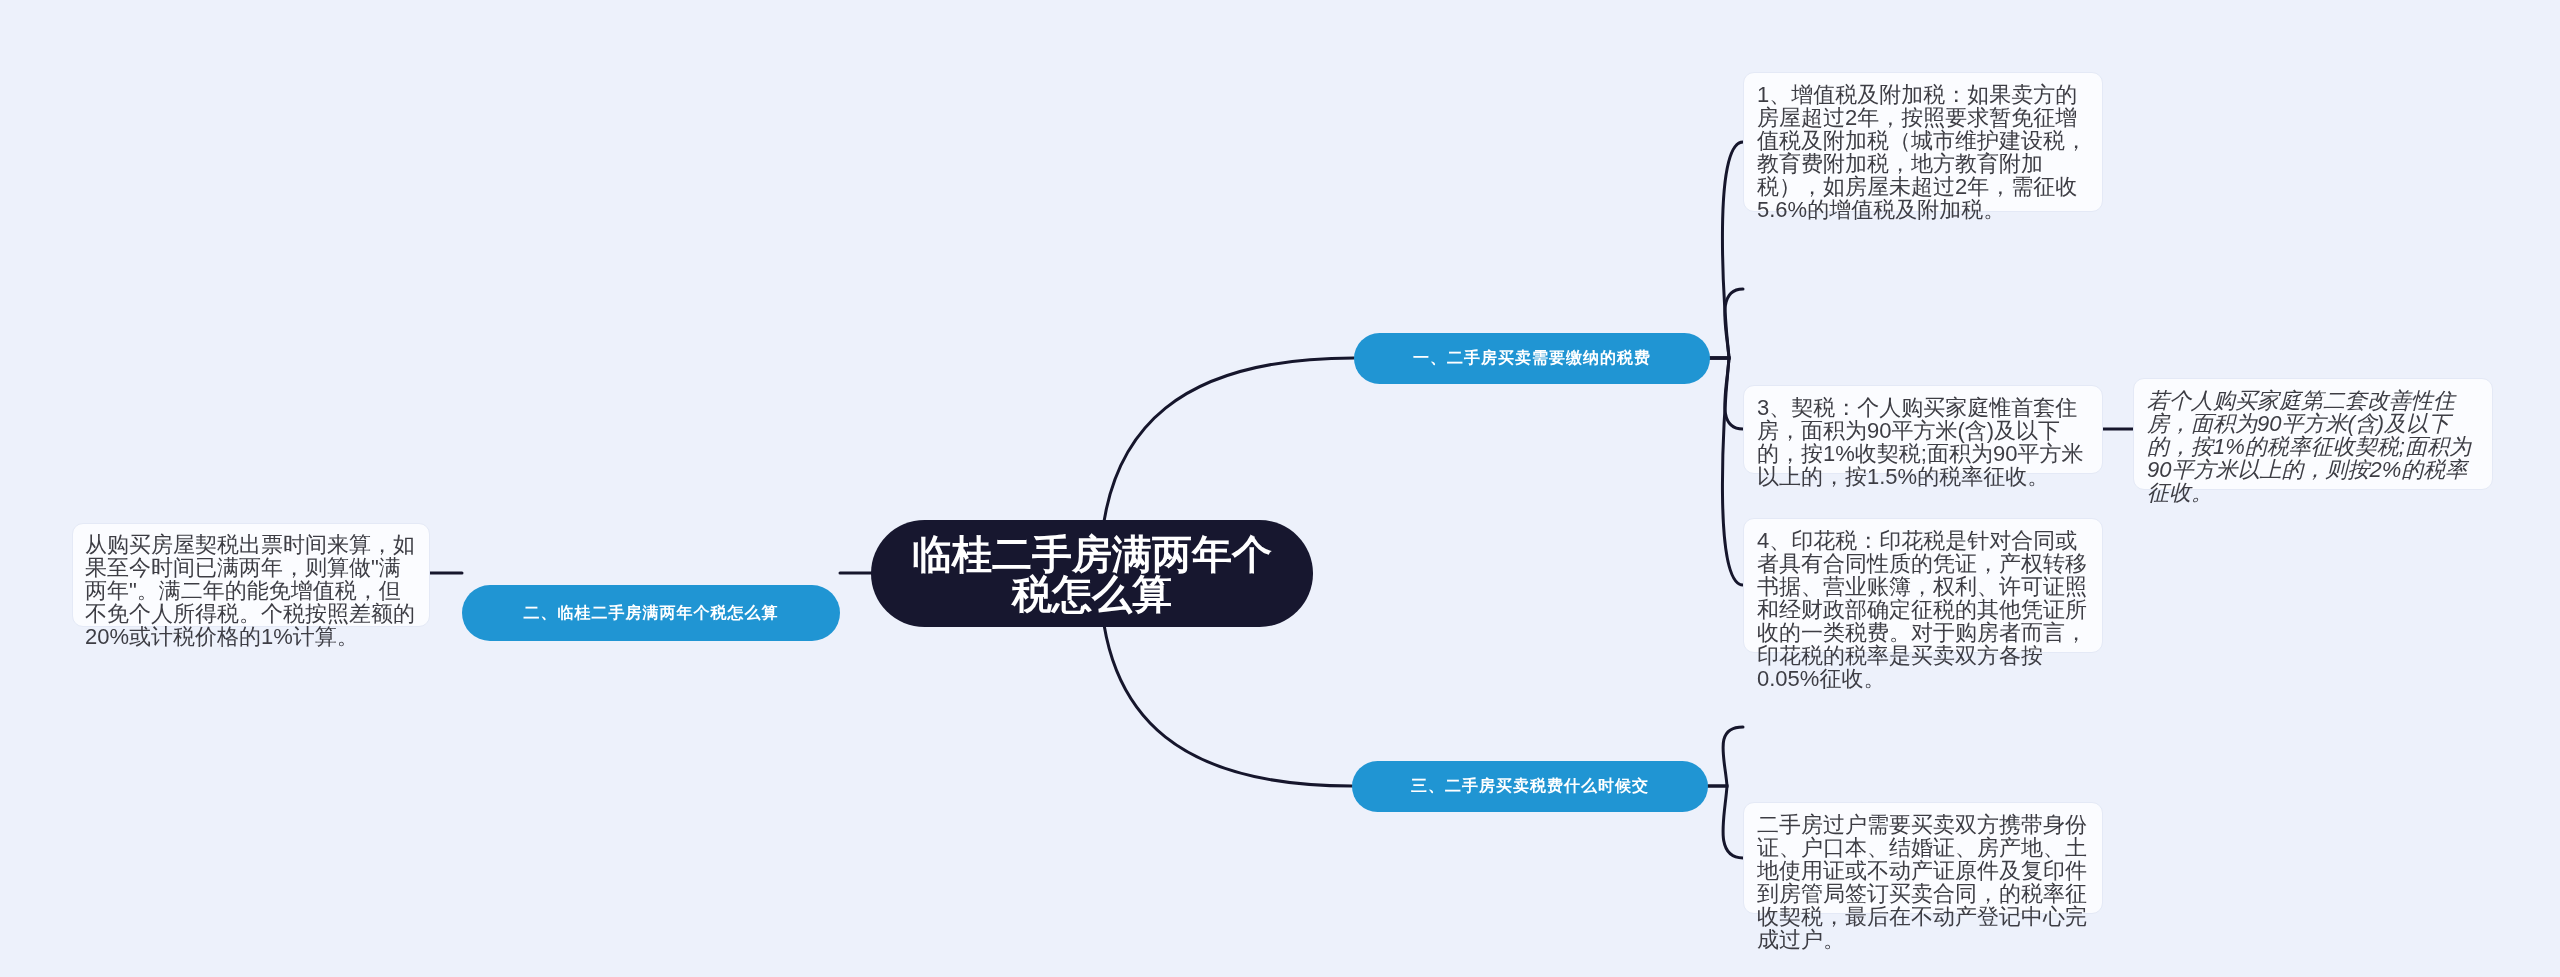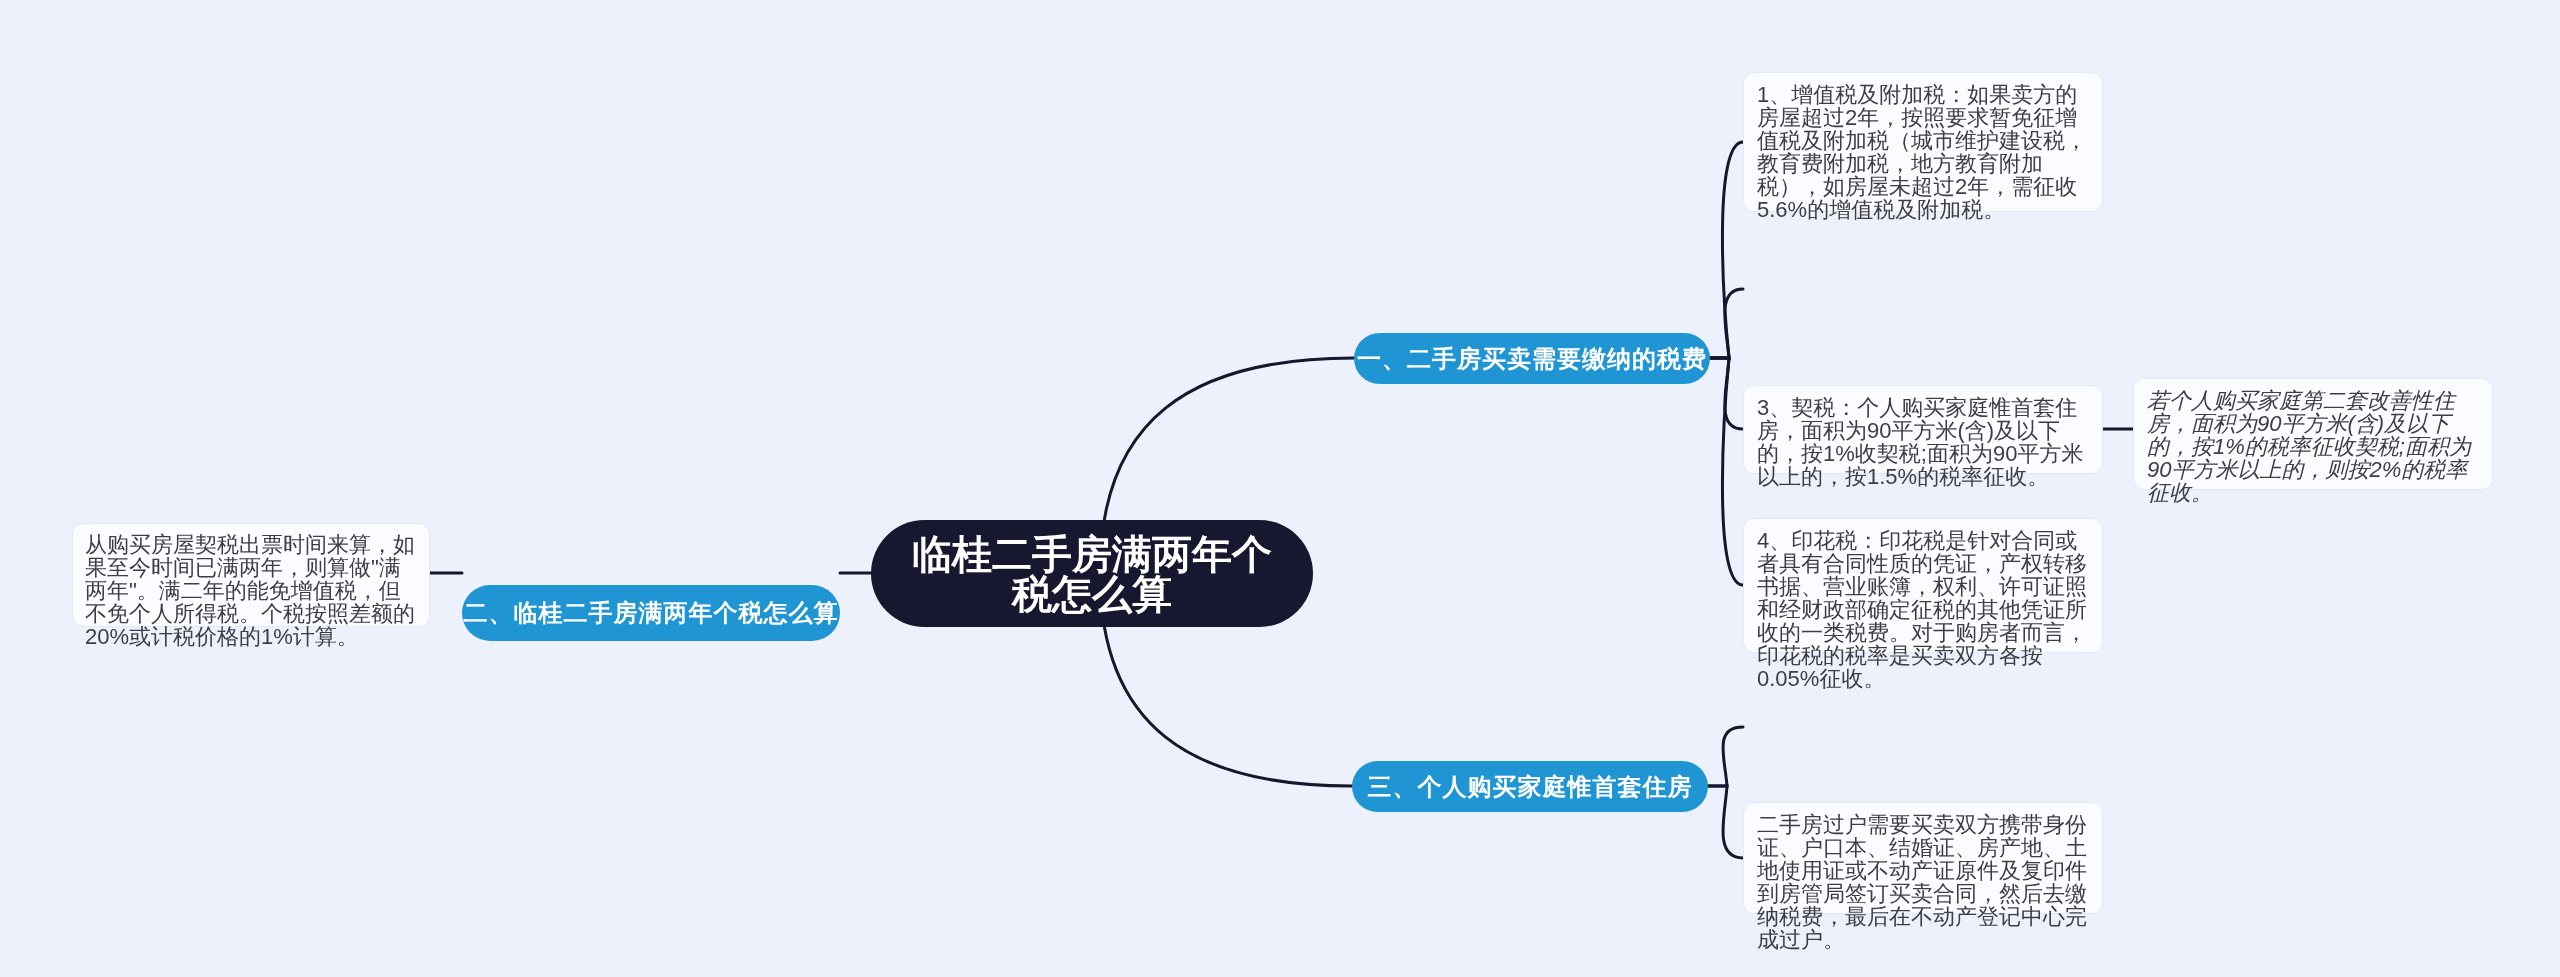--- a/index.html
+++ b/index.html
@@ -25,21 +25,21 @@
     display:flex;align-items:center;justify-content:center;
     text-align:center;color:#fff;font-weight:bold;cursor:pointer;
   }
   .node-root{
     left:871px;top:520px;width:442px;height:107px;
     background:var(--node-root);border-radius:54px;
     font-size:40px;line-height:40px;padding:0 38px;
   }
   .node-topic{
     background:var(--node-primary);border-radius:27px;
-    font-size:24px;letter-spacing:1px;
+    font-size:16px;letter-spacing:1px;
   }
   .node-topic1{left:1354px;top:333px;width:356px;height:51px;}
   .node-topic2{left:462px;top:545px;width:378px;height:56px;border-radius:28px;margin-top:40px;}
   .node-topic3{left:1352px;top:761px;width:356px;height:51px;}
   .note{
     position:absolute;z-index:1;
     background:var(--note-bg);
     border:1px solid var(--note-border);
     border-radius:11px;
     color:var(--note-text);
@@ -78,24 +78,24 @@
     <path d="M 2103 429 H 2133"></path>
 
     <path d="M 1708 786 H 1727 C 1725 758 1713 727 1743 727"></path>
     <path d="M 1708 786 H 1727 C 1725 816 1713 858 1743 858"></path>
   </svg>
 
   <div class="node node-root">临桂二手房满两年个税怎么算</div>
 
   <div class="node node-topic node-topic1">一、二手房买卖需要缴纳的税费</div>
   <div class="node node-topic node-topic2">二、临桂二手房满两年个税怎么算</div>
-  <div class="node node-topic node-topic3">三、个人购买家庭惟首套住房</div>
+  <div class="node node-topic node-topic3">三、二手房买卖税费什么时候交</div>
 
   <div class="note note-left">从购买房屋契税出票时间来算，如果至今时间已满两年，则算做"满两年"。满二年的能免增值税，但不免个人所得税。个税按照差额的20%或计税价格的1%计算。</div>
 
   <div class="note note-vat">1、增值税及附加税：如果卖方的房屋超过2年，按照要求暂免征增值税及附加税（城市维护建设税，教育费附加税，地方教育附加税），如房屋未超过2年，需征收5.6%的增值税及附加税。</div>
   <div class="note note-deed">3、契税：个人购买家庭惟首套住房，面积为90平方米(含)及以下的，按1%收契税;面积为90平方米以上的，按1.5%的税率征收。</div>
   <div class="note note-deed-extra">若个人购买家庭第二套改善性住房，面积为90平方米(含)及以下的，按1%的税率征收契税;面积为90平方米以上的，则按2%的税率征收。</div>
   <div class="note note-stamp">4、印花税：印花税是针对合同或者具有合同性质的凭证，产权转移书据、营业账簿，权利、许可证照和经财政部确定征税的其他凭证所收的一类税费。对于购房者而言，印花税的税率是买卖双方各按0.05%征收。</div>
 
-  <div class="note note-procedure">二手房过户需要买卖双方携带身份证、户口本、结婚证、房产地、土地使用证或不动产证原件及复印件到房管局签订买卖合同，然后去缴纳税费，最后在不动产登记中心完成过户。</div>
+  <div class="note note-procedure">二手房过户需要买卖双方携带身份证、户口本、结婚证、房产地、土地使用证或不动产证原件及复印件到房管局签订买卖合同，的税率征收契税，最后在不动产登记中心完成过户。</div>
 
 </div>
 
 </body></html>

